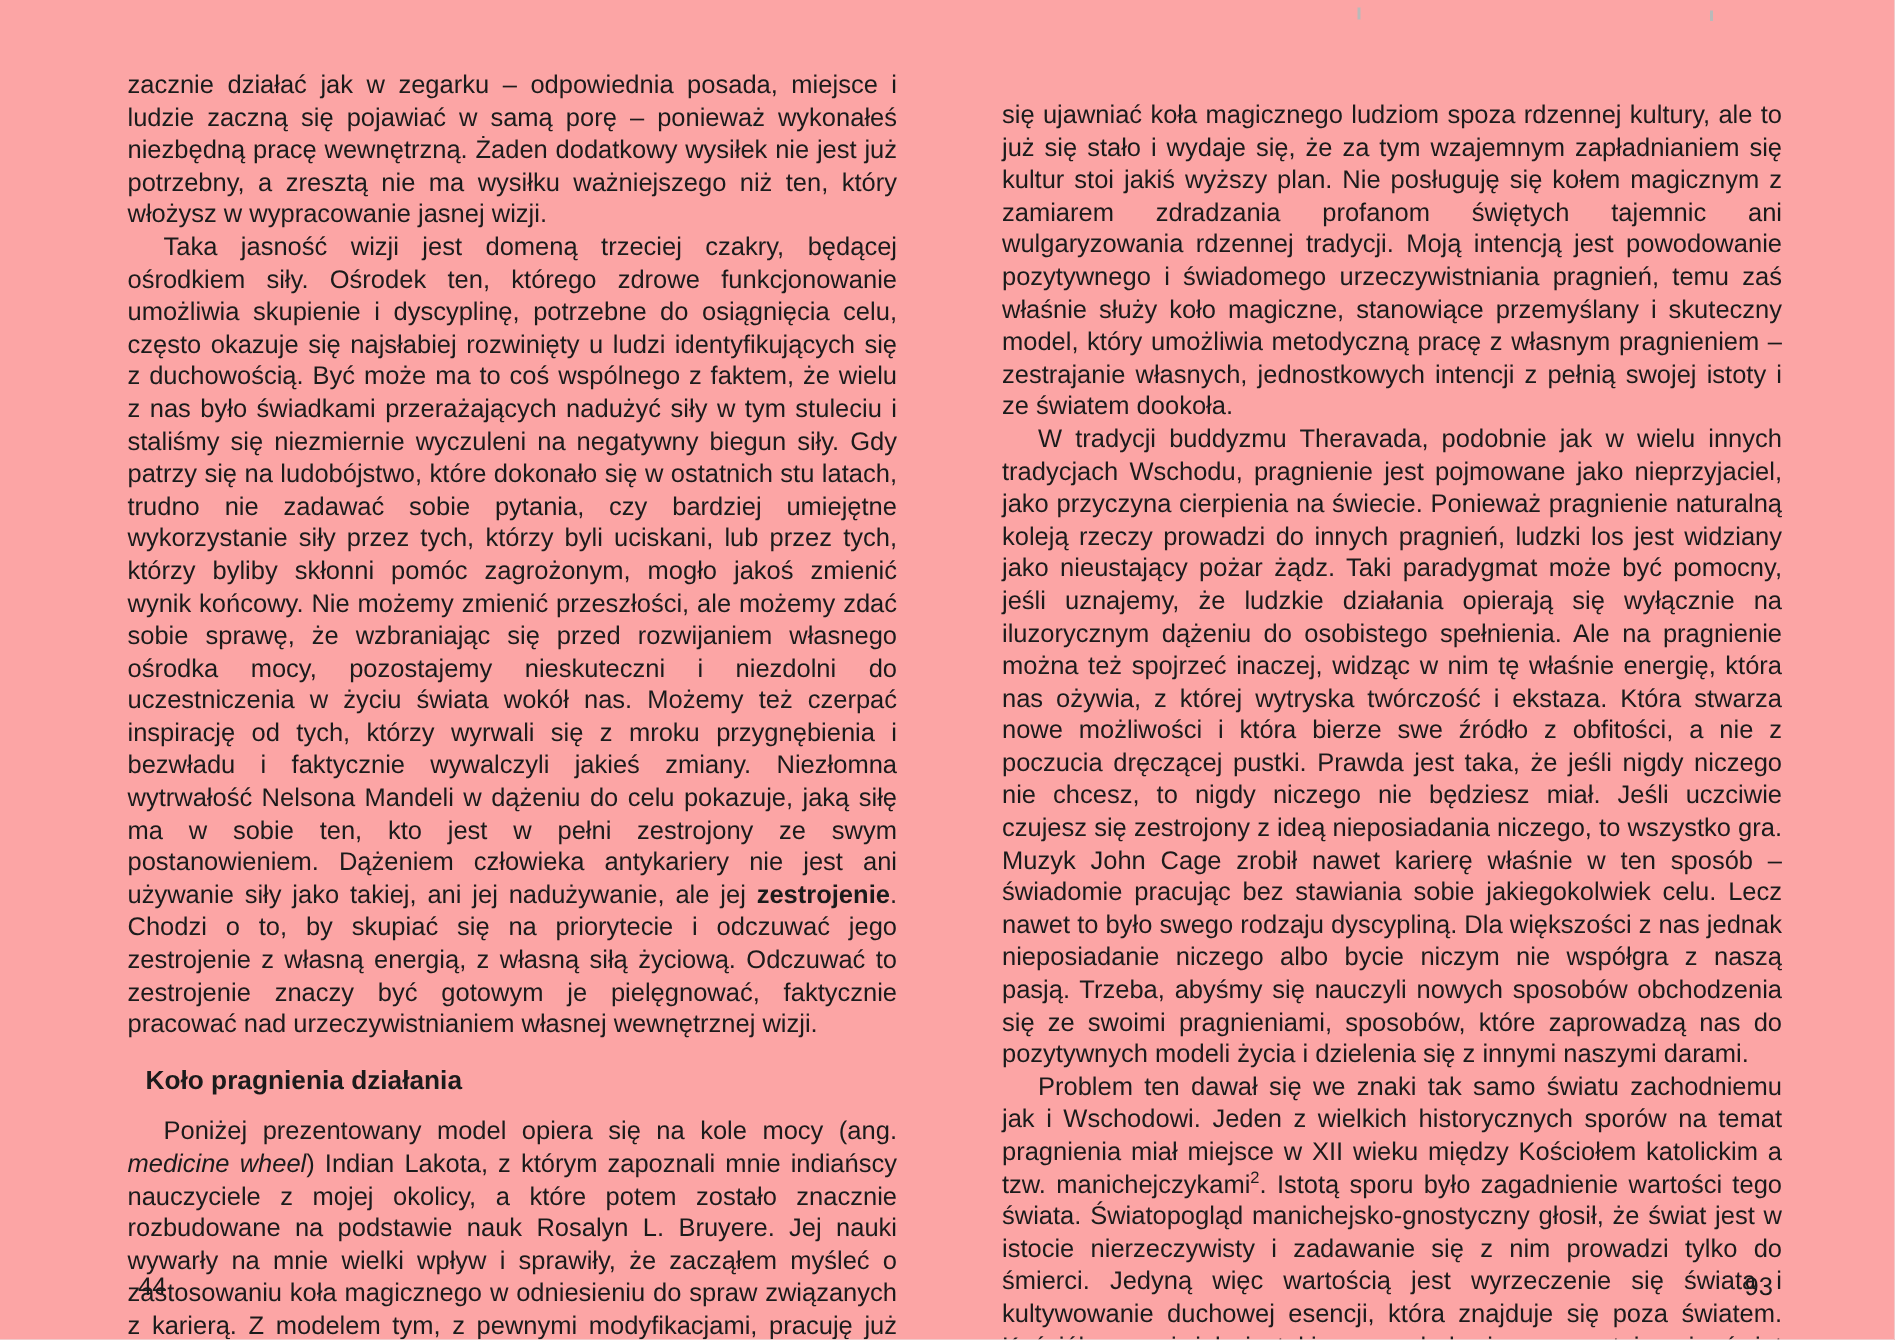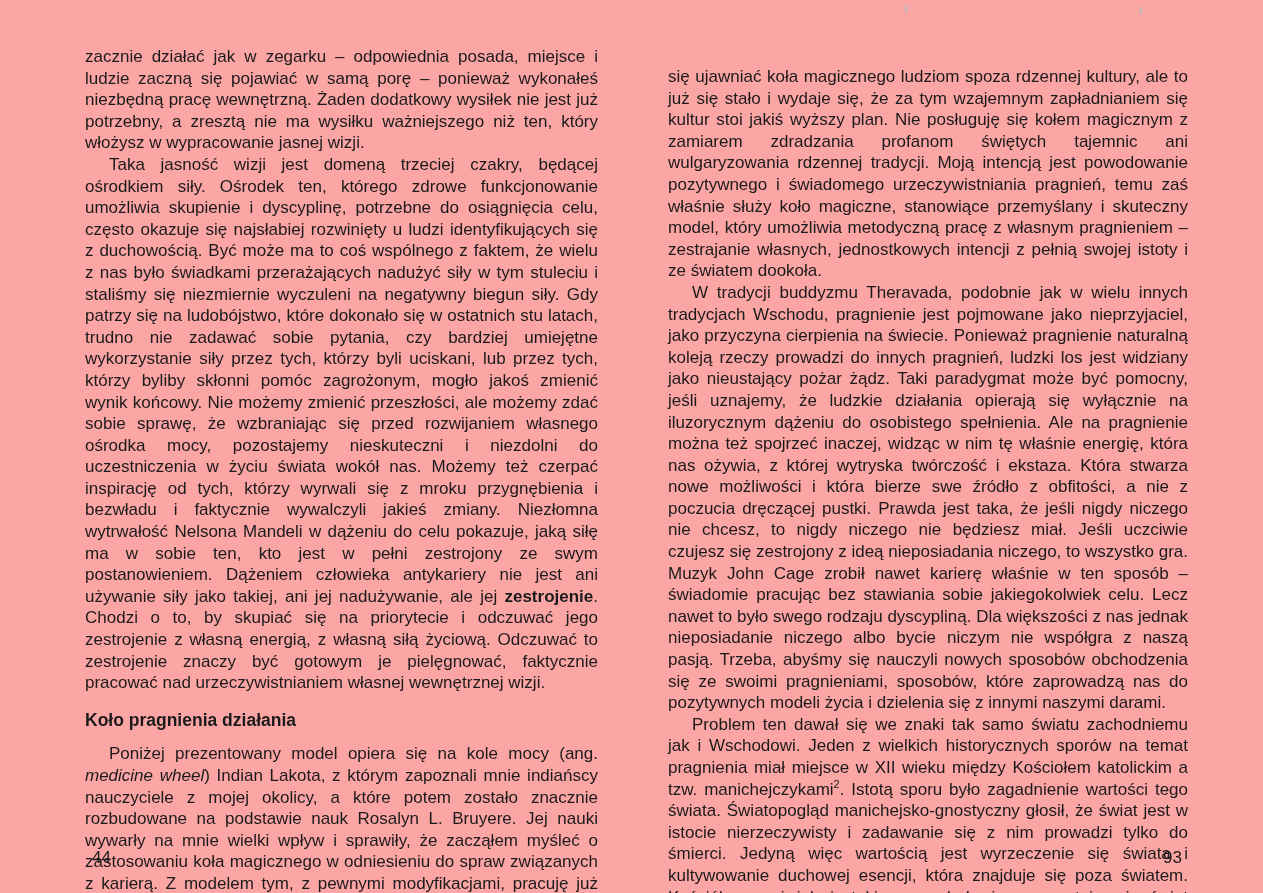--- a/index.html
+++ b/index.html
@@ -29,21 +29,21 @@
   .page-text-right { left: 668px; width: 520px; margin-top: 20px; }
   .page-text p {
     margin: 0;
   }
   .page-text p.indent {
     text-indent: 24px;
   }
   .page-text h2.heading {
     font-size: 17.5px;
     font-weight: bold;
-    margin: 16px 0 12px 0;
+    margin: 16px 0 12px 12px;
     text-align: left;
   }
   .bold { font-weight: bold; }
   .italic { font-style: italic; }
   sup {
     font-size: 11px;
     line-height: 0;
   }
   .page-number {
     position: absolute;

